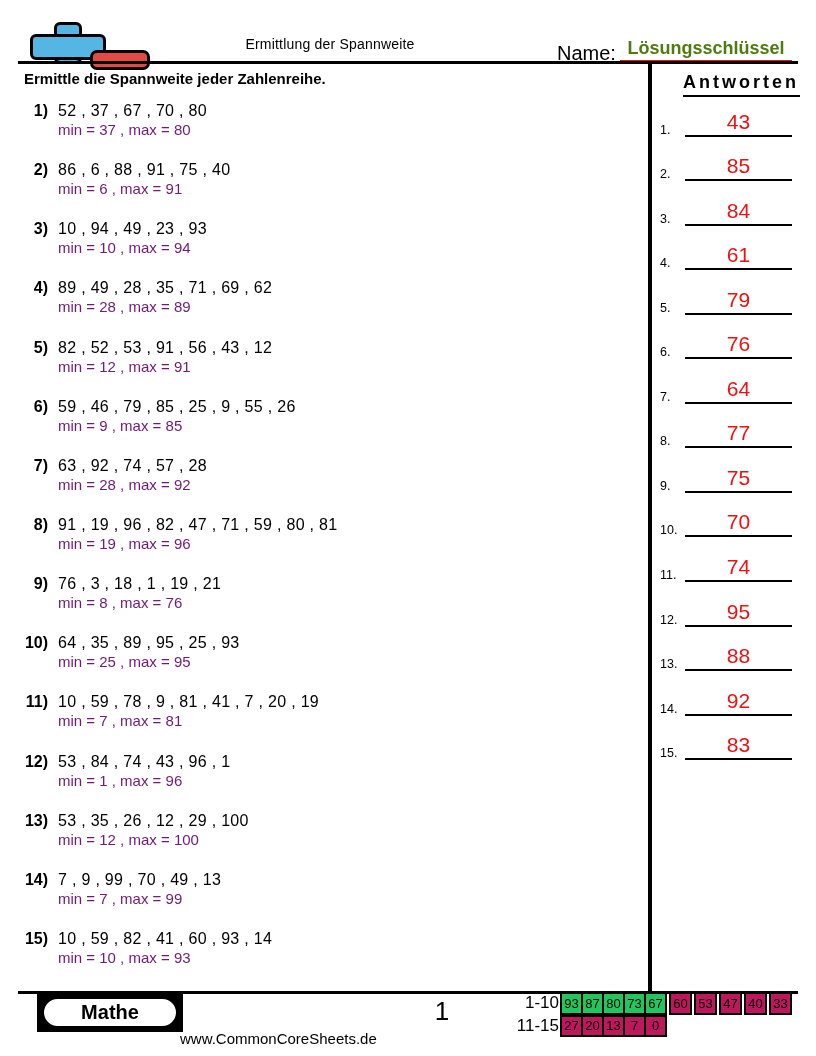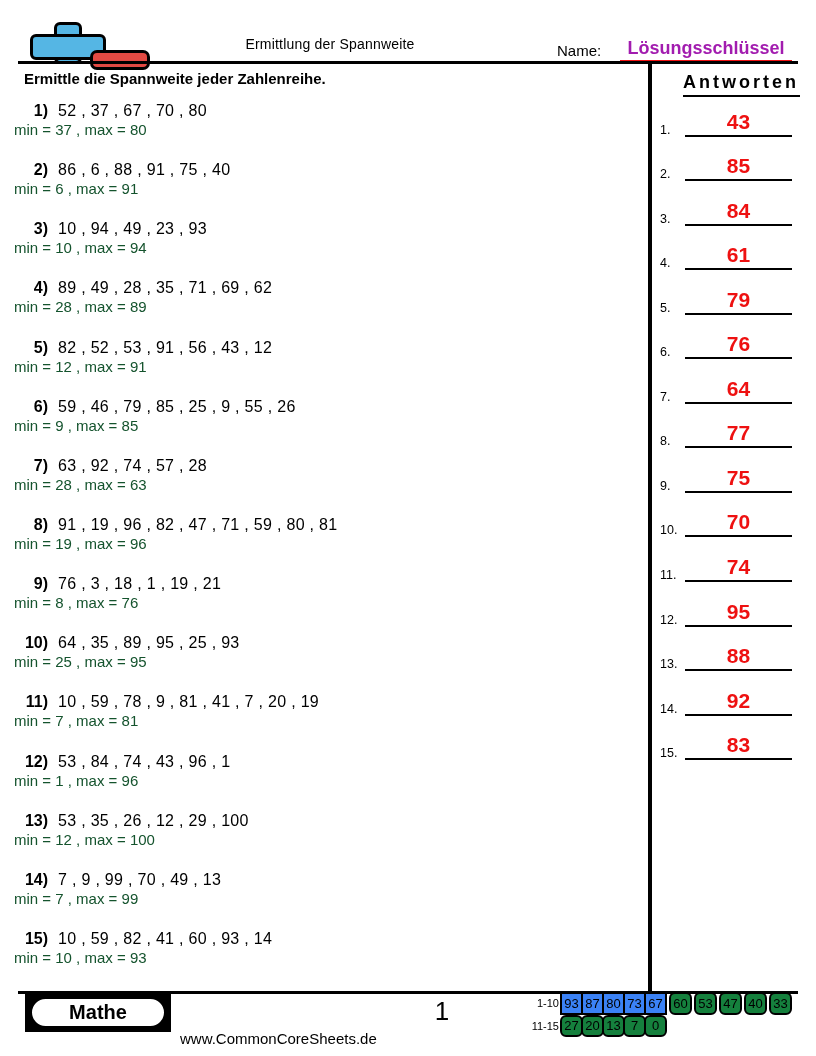--- a/index.html
+++ b/index.html
@@ -13,62 +13,62 @@
   .logo { position:absolute; left:28px; top:22px; width:130px; height:46px; }
   .logo .vbar { position:absolute; left:26px; top:0; width:28px; height:42px;
     background:#55b6e4; border:3px solid #000; border-radius:6px; }
   .logo .hbar { position:absolute; left:2px; top:12px; width:76px; height:26px;
     background:#55b6e4; border:3px solid #000; border-radius:6px; }
   .logo .hbar-fill { position:absolute; left:29px; top:15px; width:22px; height:20px; background:#55b6e4; }
   .logo .minus { position:absolute; left:62px; top:28px; width:60px; height:20px;
     background:#e24a43; border:3px solid #000; border-radius:7px; }
   .page-title { position:absolute; left:180px; top:36px; width:300px; text-align:center;
     font-size:14px; letter-spacing:.2px; }
-  .name-label { position:absolute; left:557px; top:42px; font-size:15px; }
+  .name-label { position:absolute; left:557px; top:42px; font-size:20px; }
   .answer-key { position:absolute; left:620px; top:38px; width:172px; text-align:center;
-    font-size:18px; font-weight:bold; color:#a21caf; border-bottom:2.5px solid #ee1111;
+    font-size:18px; font-weight:bold; color:#4d7c0f; border-bottom:2.5px solid #ee1111;
     padding-bottom:1px; }
   .header-rule { position:absolute; left:18px; right:18px; top:61px; height:3px; background:#000; }
   .instruction { position:absolute; left:24px; top:70px; font-size:15px; font-weight:bold; }
   
   .vdivider { position:absolute; left:648px; top:63px; height:929px; width:2px;
     border-left:2px solid #000; border-right:2px solid #000; background:#fff; }
   
   .problems { position:absolute; left:14px; top:101px; width:620px; }
   .problem { height:59.15px; }
   .series-line { display:flex; font-size:16px; line-height:19px; }
   .pnum { width:34px; text-align:right; font-weight:bold; flex:0 0 34px; }
   .series { margin-left:10px; letter-spacing:.3px; }
-  .solution { color:#14532d; font-size:15px; line-height:19px; }
+  .solution { margin-left:44px; color:#701a75; font-size:15px; line-height:19px; }
   
   .answers-header { position:absolute; left:683px; top:72px; width:117px; 
     font-size:18px; font-weight:bold; letter-spacing:3px; border-bottom:2.5px solid #000;
     padding-bottom:2px; }
   .answers { position:absolute; left:657px; top:92px; width:135px; }
   .answer-row { position:relative; height:44.55px; }
   .answer-line { position:absolute; left:28px; right:0; bottom:0;
     border-bottom:2px solid #000; text-align:center; }
-  .answer-value { color:#ee1111; font-weight:bold; font-size:21px; line-height:24px;
+  .answer-value { color:#ee1111; font-weight:normal; font-size:21px; line-height:24px;
     display:inline-block; padding-bottom:1px; }
   .answer-num { position:absolute; left:3px; bottom:0; font-size:12.5px; }
   
   .footer-rule { position:absolute; left:18px; right:18px; top:991px; height:3px; background:#000; }
-  .subject-badge { position:absolute; left:25px; top:993px; width:146px; height:39px; background:#000; }
+  .subject-badge { position:absolute; left:37px; top:993px; width:146px; height:39px; background:#000; }
   .subject-pill { position:absolute; left:5px; top:4px; right:5px; bottom:4px; background:#fff;
     border:2.5px solid #000; border-radius:16px; display:flex; align-items:center; justify-content:center;
     font-size:20px; font-weight:bold; }
   .website { position:absolute; left:180px; top:1030px; font-size:15px; }
   .page-number { position:absolute; left:400px; top:996px; width:84px; text-align:center; font-size:26px; }
   .score-grid { position:absolute; left:516px; top:992px; font-size:13px; }
   .grid-row { display:flex; height:22.5px; }
-  .grid-label { width:46px; text-align:left; padding-right:3px; font-size:11px;
+  .grid-label { width:46px; text-align:left; padding-right:3px; font-size:17px;
     display:flex; align-items:center; justify-content:flex-end; }
   .grid-cell { width:23px; height:22.5px; border:2px solid #000; margin-left:-2px;
-    display:flex; align-items:center; justify-content:center; background:#3b82f6; }
-  .grid-cell.blue { background:#15803d;border-radius:6px; }
+    display:flex; align-items:center; justify-content:center; background:#22c55e; }
+  .grid-cell.blue { background:#be185d; }
   .grid-cell.gap { margin-left:2px; }
 </style>
 </head>
 <body>
 
 <div class="page">
 
   <div class="logo">
     <div class="vbar"></div>
     <div class="hbar"></div>
@@ -125,21 +125,21 @@
           <span class="pnum">6)</span>
           <span class="series">59 , 46 , 79 , 85 , 25 , 9 , 55 , 26</span>
         </div>
         <div class="solution">min = 9 , max = 85</div>
       </div>
       <div class="problem">
         <div class="series-line">
           <span class="pnum">7)</span>
           <span class="series">63 , 92 , 74 , 57 , 28</span>
         </div>
-        <div class="solution">min = 28 , max = 63</div>
+        <div class="solution">min = 28 , max = 92</div>
       </div>
       <div class="problem">
         <div class="series-line">
           <span class="pnum">8)</span>
           <span class="series">91 , 19 , 96 , 82 , 47 , 71 , 59 , 80 , 81</span>
         </div>
         <div class="solution">min = 19 , max = 96</div>
       </div>
       <div class="problem">
         <div class="series-line">

